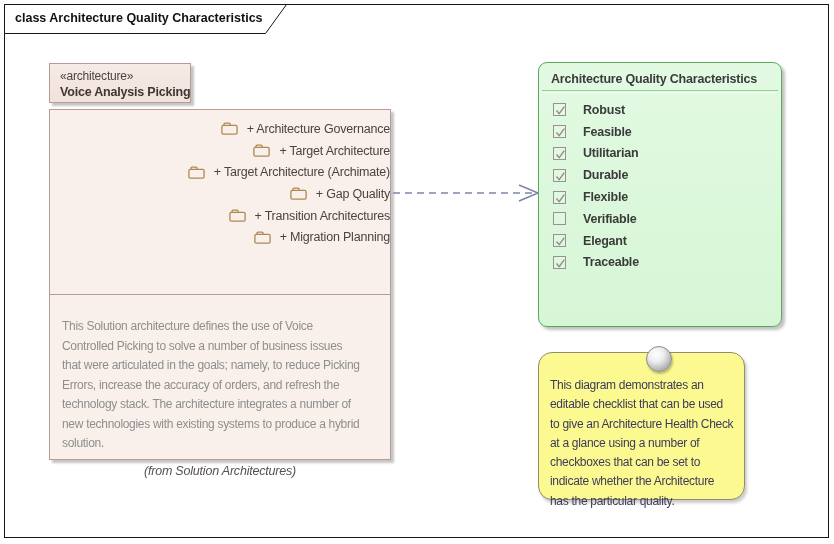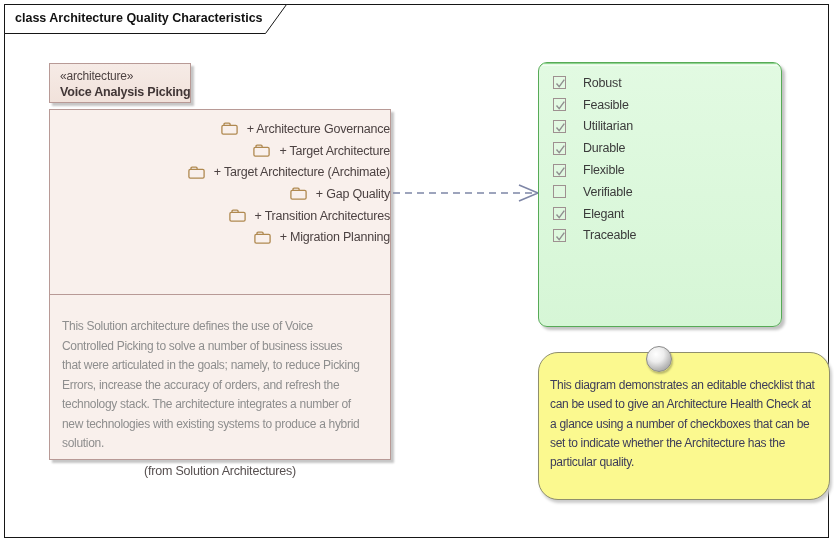--- a/index.html
+++ b/index.html
@@ -22,41 +22,41 @@
   .class-body { position:absolute; left:49px; top:109px; width:342px; height:351px;
     background:#f9f0ec; border:1px solid #b89a96; box-shadow:3px 3px 2px #c6c6c6; }
   .compartment-items { position:absolute; left:0; top:0; right:0; height:184px; padding-top:8px; }
   .item-row { display:flex; align-items:center; height:21.7px; padding-left:8px; gap:9px;justify-content:flex-end; }
   .item-label { font-size:12.5px; color:#4c4242; letter-spacing:-0.2px; white-space:nowrap; }
   .folder-icon { flex:0 0 auto; width:17px; height:13px; }
   .divider { position:absolute; left:0; right:0; top:184px; border-top:1px solid #b89a96; }
   .description { position:absolute; left:0; right:12px; top:185px; padding:22px 17px 0 12px;
     font-size:12px; line-height:19.5px; color:#8e8e8e; letter-spacing:-0.3px; }
   .from-note { position:absolute; left:49px; top:464px; width:342px; text-align:center;
-    font-size:12.5px; color:#575050; letter-spacing:-0.2px; }
+    font-style:italic; font-size:12.5px; color:#575050; letter-spacing:-0.2px; }
 
   
   .connector { position:absolute; left:392px; top:181px; width:148px; height:24px; }
 
   
   .checklist-box { position:absolute; left:538px; top:62px; width:244px; height:265px;
     background:linear-gradient(#e2fae2,#d6f6d6); border:1px solid #57aa57; border-radius:9px;
     box-shadow:3px 3px 3px #c2c2c2; }
   .checklist-title { padding:9px 12px 4px 12px; font-weight:bold; font-size:12.5px; color:#3b3b3b; letter-spacing:-0.2px; white-space:nowrap; }
   .checklist-sep { margin:0 3px; height:3px; border-top:1px solid #8ed38e; border-bottom:1px solid #f2fcf2; }
   .check-rows { margin-top:6px; }
   .check-row { display:flex; align-items:center; height:21.8px; padding-left:14px; gap:17px; }
-  .check-label { font-size:12.5px; color:#3b3b3b; letter-spacing:-0.2px; }
+  .check-label { font-size:12.5px; color:#3b3b3b; letter-spacing:-0.2px;font-weight:bold; }
   .checkbox { flex:0 0 auto; width:13px; height:13px; border:1px solid #9e9090; background:rgba(255,255,255,0.12); position:relative; }
   .checkbox .check { display:none; position:absolute; left:0; top:0; }
   .checkbox.checked .check { display:block; }
 
   
-  .note-box { position:absolute; left:538px; top:352px; width:292px; height:148px;
-    background:#fbf98f; border:1px solid #8f8f6d; border-radius:20px; box-shadow:2px 3px 3px #cccccc; }
+  .note-box { position:absolute; left:538px; top:352px; width:207px; height:148px;
+    background:#fbf98f; border:1px solid #8f8f6d; border-radius:14px; box-shadow:2px 3px 3px #cccccc; }
   .note-pin { position:absolute; left:107px; top:-7px; width:26px; height:26px; border-radius:50%;
     background:radial-gradient(circle at 38% 30%, #ffffff 0%, #ededed 35%, #bdbdbd 65%, #8e8e8e 100%);
     border:1px solid #8a8a8a; box-shadow:1px 2px 2px rgba(0,0,0,0.25); }
   .note-text { padding:23px 10px 0 11px; font-size:12px; line-height:19.3px; color:#3c3c5a; letter-spacing:-0.3px; }
 </style>
 </head>
 <body>
 
 <div id="canvas">
 
@@ -127,20 +127,21 @@
     <div class="description">This Solution architecture defines the use of Voice Controlled Picking to solve a number of business issues that were articulated in the goals; namely, to reduce Picking Errors, increase the accuracy of orders, and refresh the technology stack. The architecture integrates a number of new technologies with existing systems to produce a hybrid solution.</div>
   </div>
   <div class="from-note">(from Solution Architectures)</div>
 
   <svg class="connector" viewBox="0 0 148 24">
     <line x1="1" y1="12" x2="142" y2="12" stroke="#7e86a6" stroke-width="1.6" stroke-dasharray="7 5"></line>
     <path d="M127,4 L146,12 L127,20" fill="none" stroke="#7e86a6" stroke-width="1.6"></path>
   </svg>
 
   <div class="checklist-box">
+    <div class="checklist-title">Architecture Quality Characteristics</div>
     <div class="checklist-sep"></div>
     <div class="check-rows">
 
         <div class="check-row">
           <span class="checkbox checked">
             <svg class="check" width="13" height="13" viewBox="0 0 13 13">
               <polyline points="2.5,6.5 5.2,9.6 10.3,2.6" fill="none" stroke="#8f8f8f" stroke-width="1.4"></polyline>
             </svg>
           </span>
           <span class="check-label">Robust</span>

